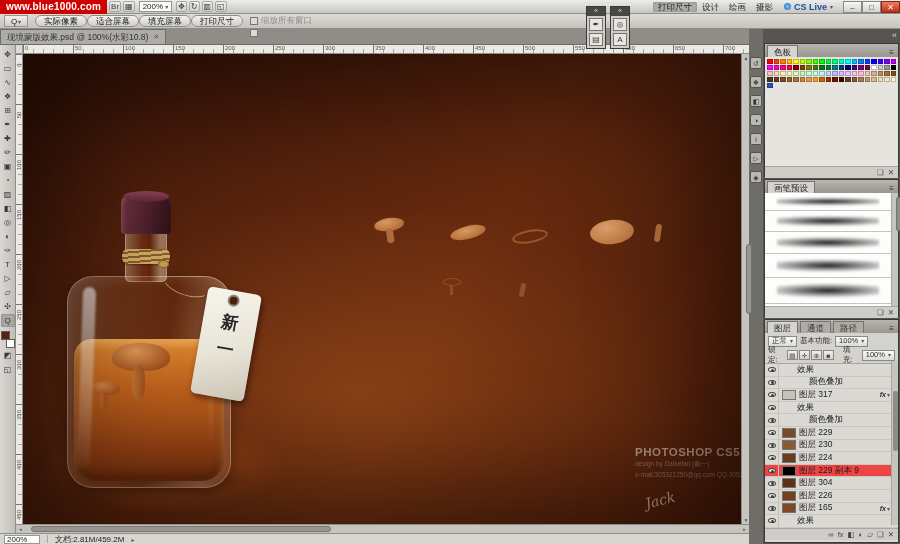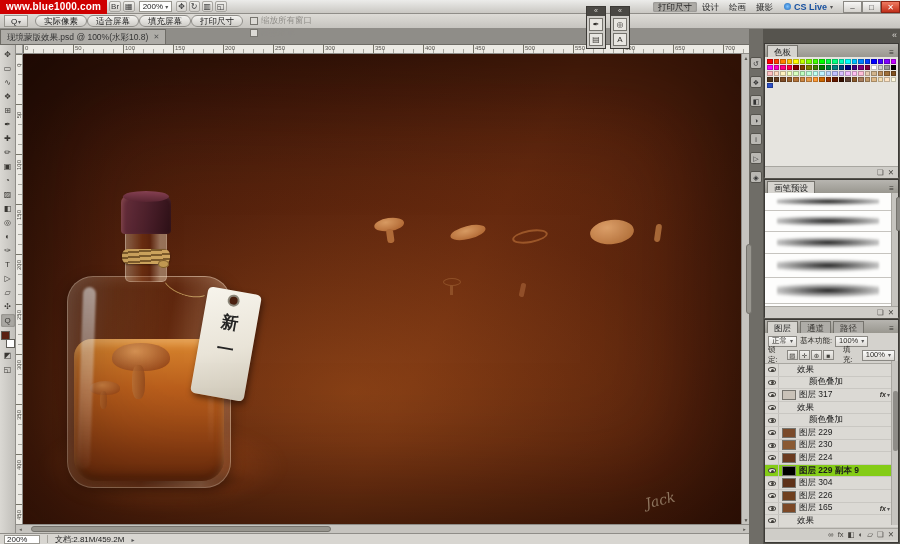--- a/index.html
+++ b/index.html
@@ -123,21 +123,21 @@
   .brush-scroll{position:absolute;right:0;top:13px;width:7px;height:113px;background:#c6c4bf;border-left:1px solid #a8a6a0;}
   .brush-scroll .thumb{position:absolute;left:1px;top:4px;width:5px;height:34px;background:#8f8d88;border-radius:2px;}
 
   #layers-panel{top:290px;height:224px;}
   .lp-controls{background:#d4d2cd;border-bottom:1px solid #a8a6a0;padding:1px 3px;}
   .lp-row{display:flex;align-items:center;gap:3px;height:14px;font-size:7.5px;color:#2c2a26;}
   .select{border:1px solid #8a8883;background:linear-gradient(#fbfbfa,#dcdad5);height:11px;line-height:10px;padding:0 3px;font-size:7.5px;display:flex;align-items:center;gap:3px;white-space:nowrap;}
   .lock-chip{width:11px;height:10px;border:1px solid #8a8883;background:linear-gradient(#f0efec,#d2d0cb);font-size:6.5px;line-height:9px;text-align:center;color:#44423e;}
   #layer-rows{height:164px;overflow:hidden;background:#dbd9d4;position:relative;}
   .lrow{height:12.6px;display:flex;align-items:center;border-bottom:1px solid #c9c7c2;font-size:8.5px;color:#1c1c1c;padding-right:8px;}
-  .lrow.selected{background:#84cc16;font-weight:bold;}
+  .lrow.selected{background:#ef4444;}
   .eyebox{width:14px;height:100%;border-right:1px solid #c2c0bb;display:flex;align-items:center;justify-content:center;flex:none;}
   .eye{width:8px;height:5px;border:1px solid #3f3d39;border-radius:50%;position:relative;background:#eceae4;}
   .eye::after{content:"";position:absolute;left:2px;top:.5px;width:3px;height:3px;border-radius:50%;background:#3f3d39;}
   .thumb{width:14px;height:10px;border:1px solid #75736d;margin:0 3px;flex:none;}
   .lname{white-space:nowrap;overflow:hidden;}
   .fxbadge{margin-left:auto;font-size:7px;font-style:italic;font-weight:bold;color:#33312d;display:flex;align-items:center;gap:1px;}
   .layers-scroll{position:absolute;right:0;top:0;width:7px;height:164px;background:#c6c4bf;border-left:1px solid #a8a6a0;}
   .layers-scroll .thumb2{position:absolute;left:1px;top:30px;width:5px;height:60px;background:#8f8d88;border-radius:2px;}
 
   
@@ -270,20 +270,25 @@
     <div class="sketch sk-cap" style="left:427px;top:172px;width:36px;height:13px;background:radial-gradient(at 45% 35%,#d79a62,#a85c28);transform:rotate(-14deg);"></div>
     <div class="sketch sk-cap" style="left:489px;top:176px;width:36px;height:13px;border:2px solid #a9612f;background:transparent;transform:rotate(-10deg);opacity:.8;"></div>
     <div class="sketch sk-cap" style="left:567px;top:166px;width:44px;height:24px;background:radial-gradient(at 40% 30%,#dda06a,#b06a32);transform:rotate(-6deg);"></div>
     <div class="sketch" style="left:632px;top:170px;width:6px;height:18px;background:#b5713c;border-radius:3px;transform:rotate(8deg);"></div>
     <div class="sketch" style="left:420px;top:224px;opacity:.7;">
       <div class="sk-cap" style="width:18px;height:8px;border:1.5px solid #9a5c30;"></div>
       <div style="width:3px;height:10px;background:#9a5c30;margin:-1px 0 0 7px;"></div>
     </div>
     <div class="sketch" style="left:497px;top:229px;width:5px;height:14px;background:#9a5830;border-radius:2px;transform:rotate(12deg);opacity:.8;"></div>
 
+    <div class="brand-block">
+      <div class="brand">PHOTOSHOP CS5</div>
+      <div class="credit">design by Daikefan (戴一)</div>
+      <div class="contact">e-mail:305321250@qq.com  QQ:305321250</div>
+    </div>
     <div class="signature">Jack</div>
 
     <div class="vignette"></div>
   </div>
 
   <div id="vscroll">
     <span class="arrow" style="top:0;">▲</span>
     <span class="thumb"></span>
     <span class="arrow" style="bottom:0;">▼</span>
   </div>

